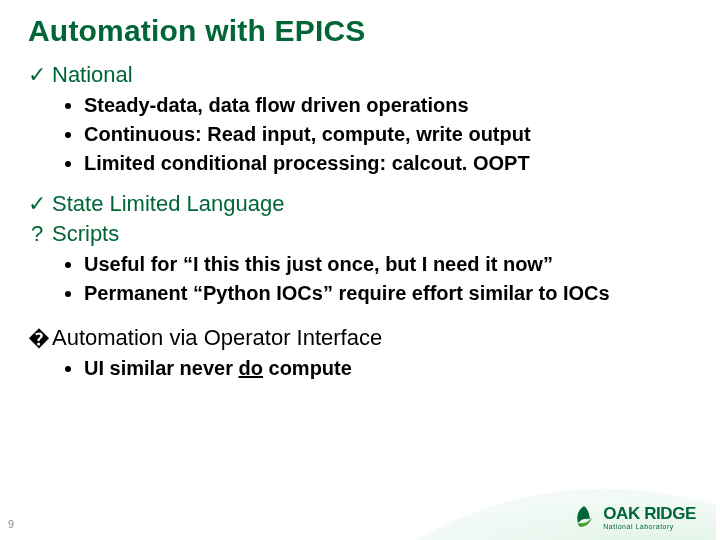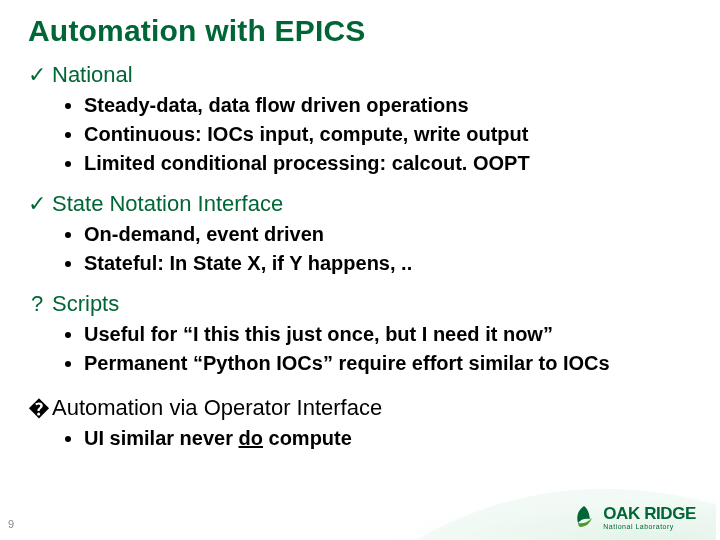--- a/index.html
+++ b/index.html
@@ -110,32 +110,28 @@
   <div class="title">Automation with EPICS</div>
 
   <div class="content">
 
     <div class="top-level">
       <span class="mark">✓</span>
       <span class="tl-text">National</span>
     </div>
     <ul class="sub">
       <li>Steady-data, data flow driven operations</li>
-      <li>Continuous: IOCs input, compute, write output</li>
+      <li>Continuous: Read input, compute, write output</li>
       <li>Limited conditional processing: calcout. OOPT</li>
     </ul>
 
     <div class="top-level">
       <span class="mark">✓</span>
-      <span class="tl-text">State Notation Interface</span>
+      <span class="tl-text">State Limited Language</span>
     </div>
-    <ul class="sub">
-      <li>On-demand, event driven</li>
-      <li>Stateful: In State X, if Y happens, ..</li>
-    </ul>
 
     <div class="top-level">
       <span class="mark">?</span>
       <span class="tl-text">Scripts</span>
     </div>
     <ul class="sub">
       <li>Useful for “I this this just once, but I need it now”</li>
       <li>Permanent “Python IOCs” require effort similar to IOCs</li>
     </ul>
 

